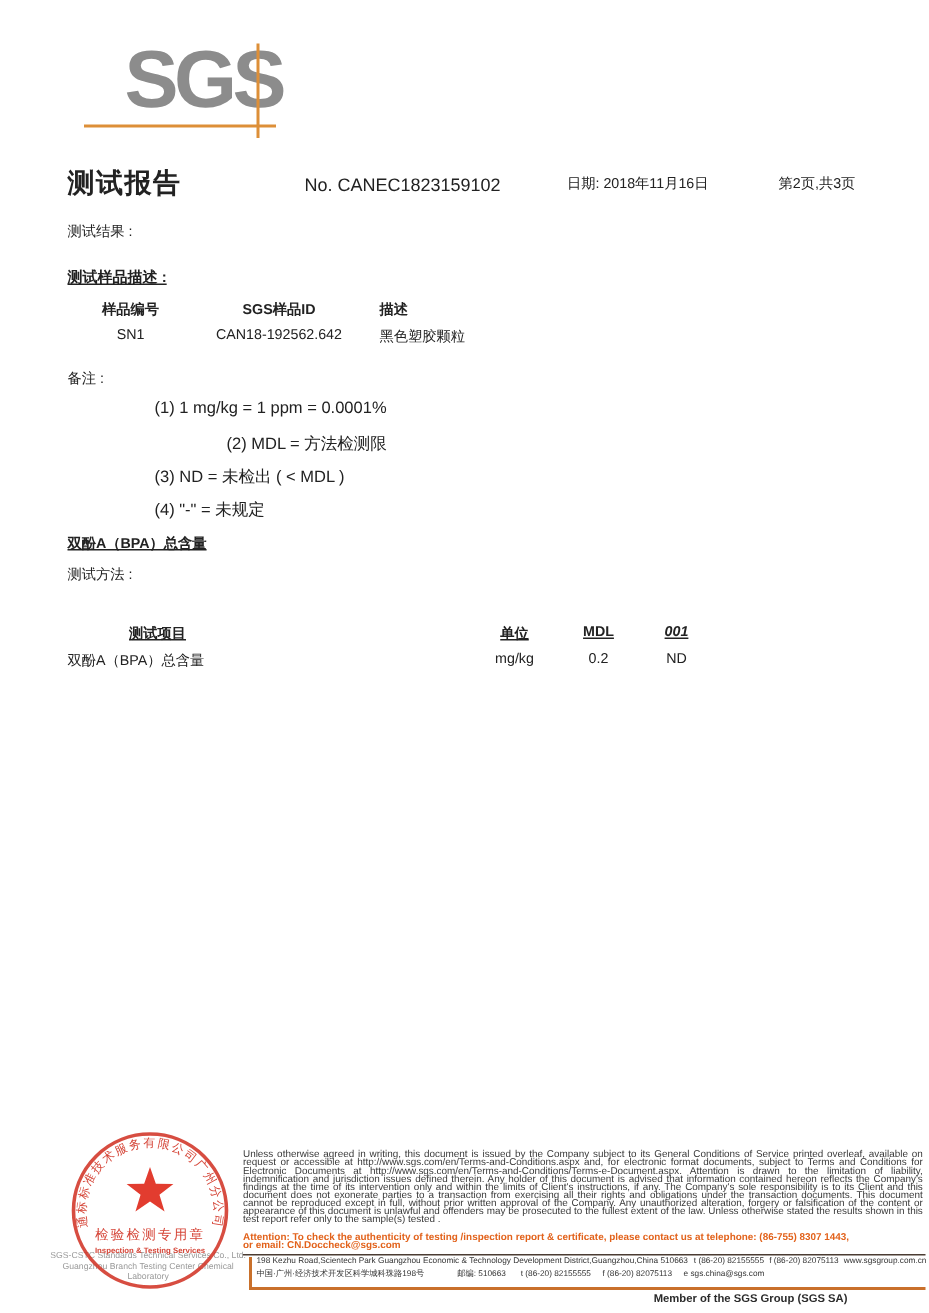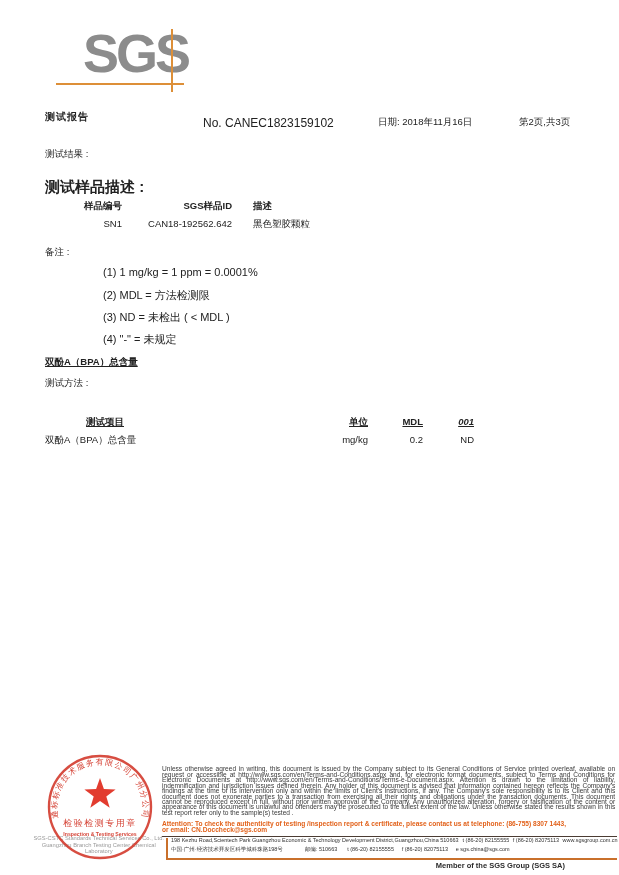--- a/index.html
+++ b/index.html
@@ -18,32 +18,32 @@
   .logo-text {
     left: 83px; top: 26px;
     font-size: 54px; font-weight: bold;
     color: #8c8c8c; letter-spacing: -3px;
     line-height: 1;
   }
   .logo-vline { left: 171px; top: 29px; width: 2px; height: 63px; background: #dd8f38; }
   .logo-hline { left: 56px; top: 83px; width: 128px; height: 2px; background: #dd8f38; }
 
   
-  .report-title { left: 45px; top: 110px; font-size: 10px; font-weight: bold; letter-spacing: 1px; }
+  .report-title { left: 45px; top: 110px; font-size: 18px; font-weight: bold; letter-spacing: 1px; }
   .report-no  { left: 203px; top: 116px; font-size: 12px; }
   .report-date{ left: 378px; top: 116px; font-size: 9.5px; }
   .report-page{ left: 519px; top: 116px; font-size: 9.5px; }
 
   .results-label { left: 45px; top: 148px; font-size: 9.5px; }
 
-  .sample-heading { left: 45px; top: 178px; font-size: 15px; font-weight: bold; }
+  .sample-heading { left: 45px; top: 178px; font-size: 10px; font-weight: bold; text-decoration: underline; }
 
   .smp-h, .smp-c { font-size: 9.5px; }
   .smp-h { font-weight: bold; }
-  .col-center { text-align: right; }
+  .col-center { text-align: center; }
 
   .notes-label { left: 45px; top: 246px; font-size: 9.5px; }
   .note-line { left: 103px; font-size: 11px; white-space: nowrap; }
 
   .bpa-heading { left: 45px; top: 356px; font-size: 9.5px; font-weight: bold; text-decoration: underline; }
   .method-label { left: 45px; top: 377px; font-size: 9.5px; }
   .method-line { left: 103px; width: 485px; font-size: 9.5px; line-height: 20px; }
 
   .rt-h { font-size: 9.5px; font-weight: bold; text-decoration: underline; }
   .rt-h-sample { font-style: italic; font-weight: bold; }
@@ -94,21 +94,21 @@
   <div class="abs smp-h col-center" style="left:52px; top:200px; width:70px;">样品编号</div>
   <div class="abs smp-h col-center" style="left:140px; top:200px; width:92px;">SGS样品ID</div>
   <div class="abs smp-h" style="left:253px; top:200px;">描述</div>
 
   <div class="abs smp-c col-center" style="left:52px; top:218px; width:70px;">SN1</div>
   <div class="abs smp-c col-center" style="left:140px; top:218px; width:92px;">CAN18-192562.642</div>
   <div class="abs smp-c" style="left:253px; top:218px;">黑色塑胶颗粒</div>
 
   <div class="abs notes-label">备注 :</div>
   <div class="abs note-line" style="top:266px;">(1) 1 mg/kg = 1 ppm = 0.0001%</div>
-  <div class="abs note-line" style="top:288px;">(2) MDL = 方法检测限</div>
+  <div class="abs note-line" style="top:288px;margin-left:48px;">(2) MDL = 方法检测限</div>
   <div class="abs note-line" style="top:310px;">(3) ND = 未检出 ( &lt; MDL )</div>
   <div class="abs note-line" style="top:332px;">(4) "-" = 未规定</div>
 
   <div class="abs bpa-heading">双酚A（BPA）总含量</div>
   <div class="abs method-label">测试方法 :</div>
 
   <div class="abs rt-h" style="left:55px; top:416px;padding-left:31px;">测试项目</div>
   <div class="abs rt-h col-center" style="left:318px; top:416px; width:50px;">单位</div>
   <div class="abs rt-h col-center" style="left:375px; top:416px; width:48px;">MDL</div>
   <div class="abs rt-h rt-h-sample col-center" style="left:428px; top:416px; width:46px;">001</div>

